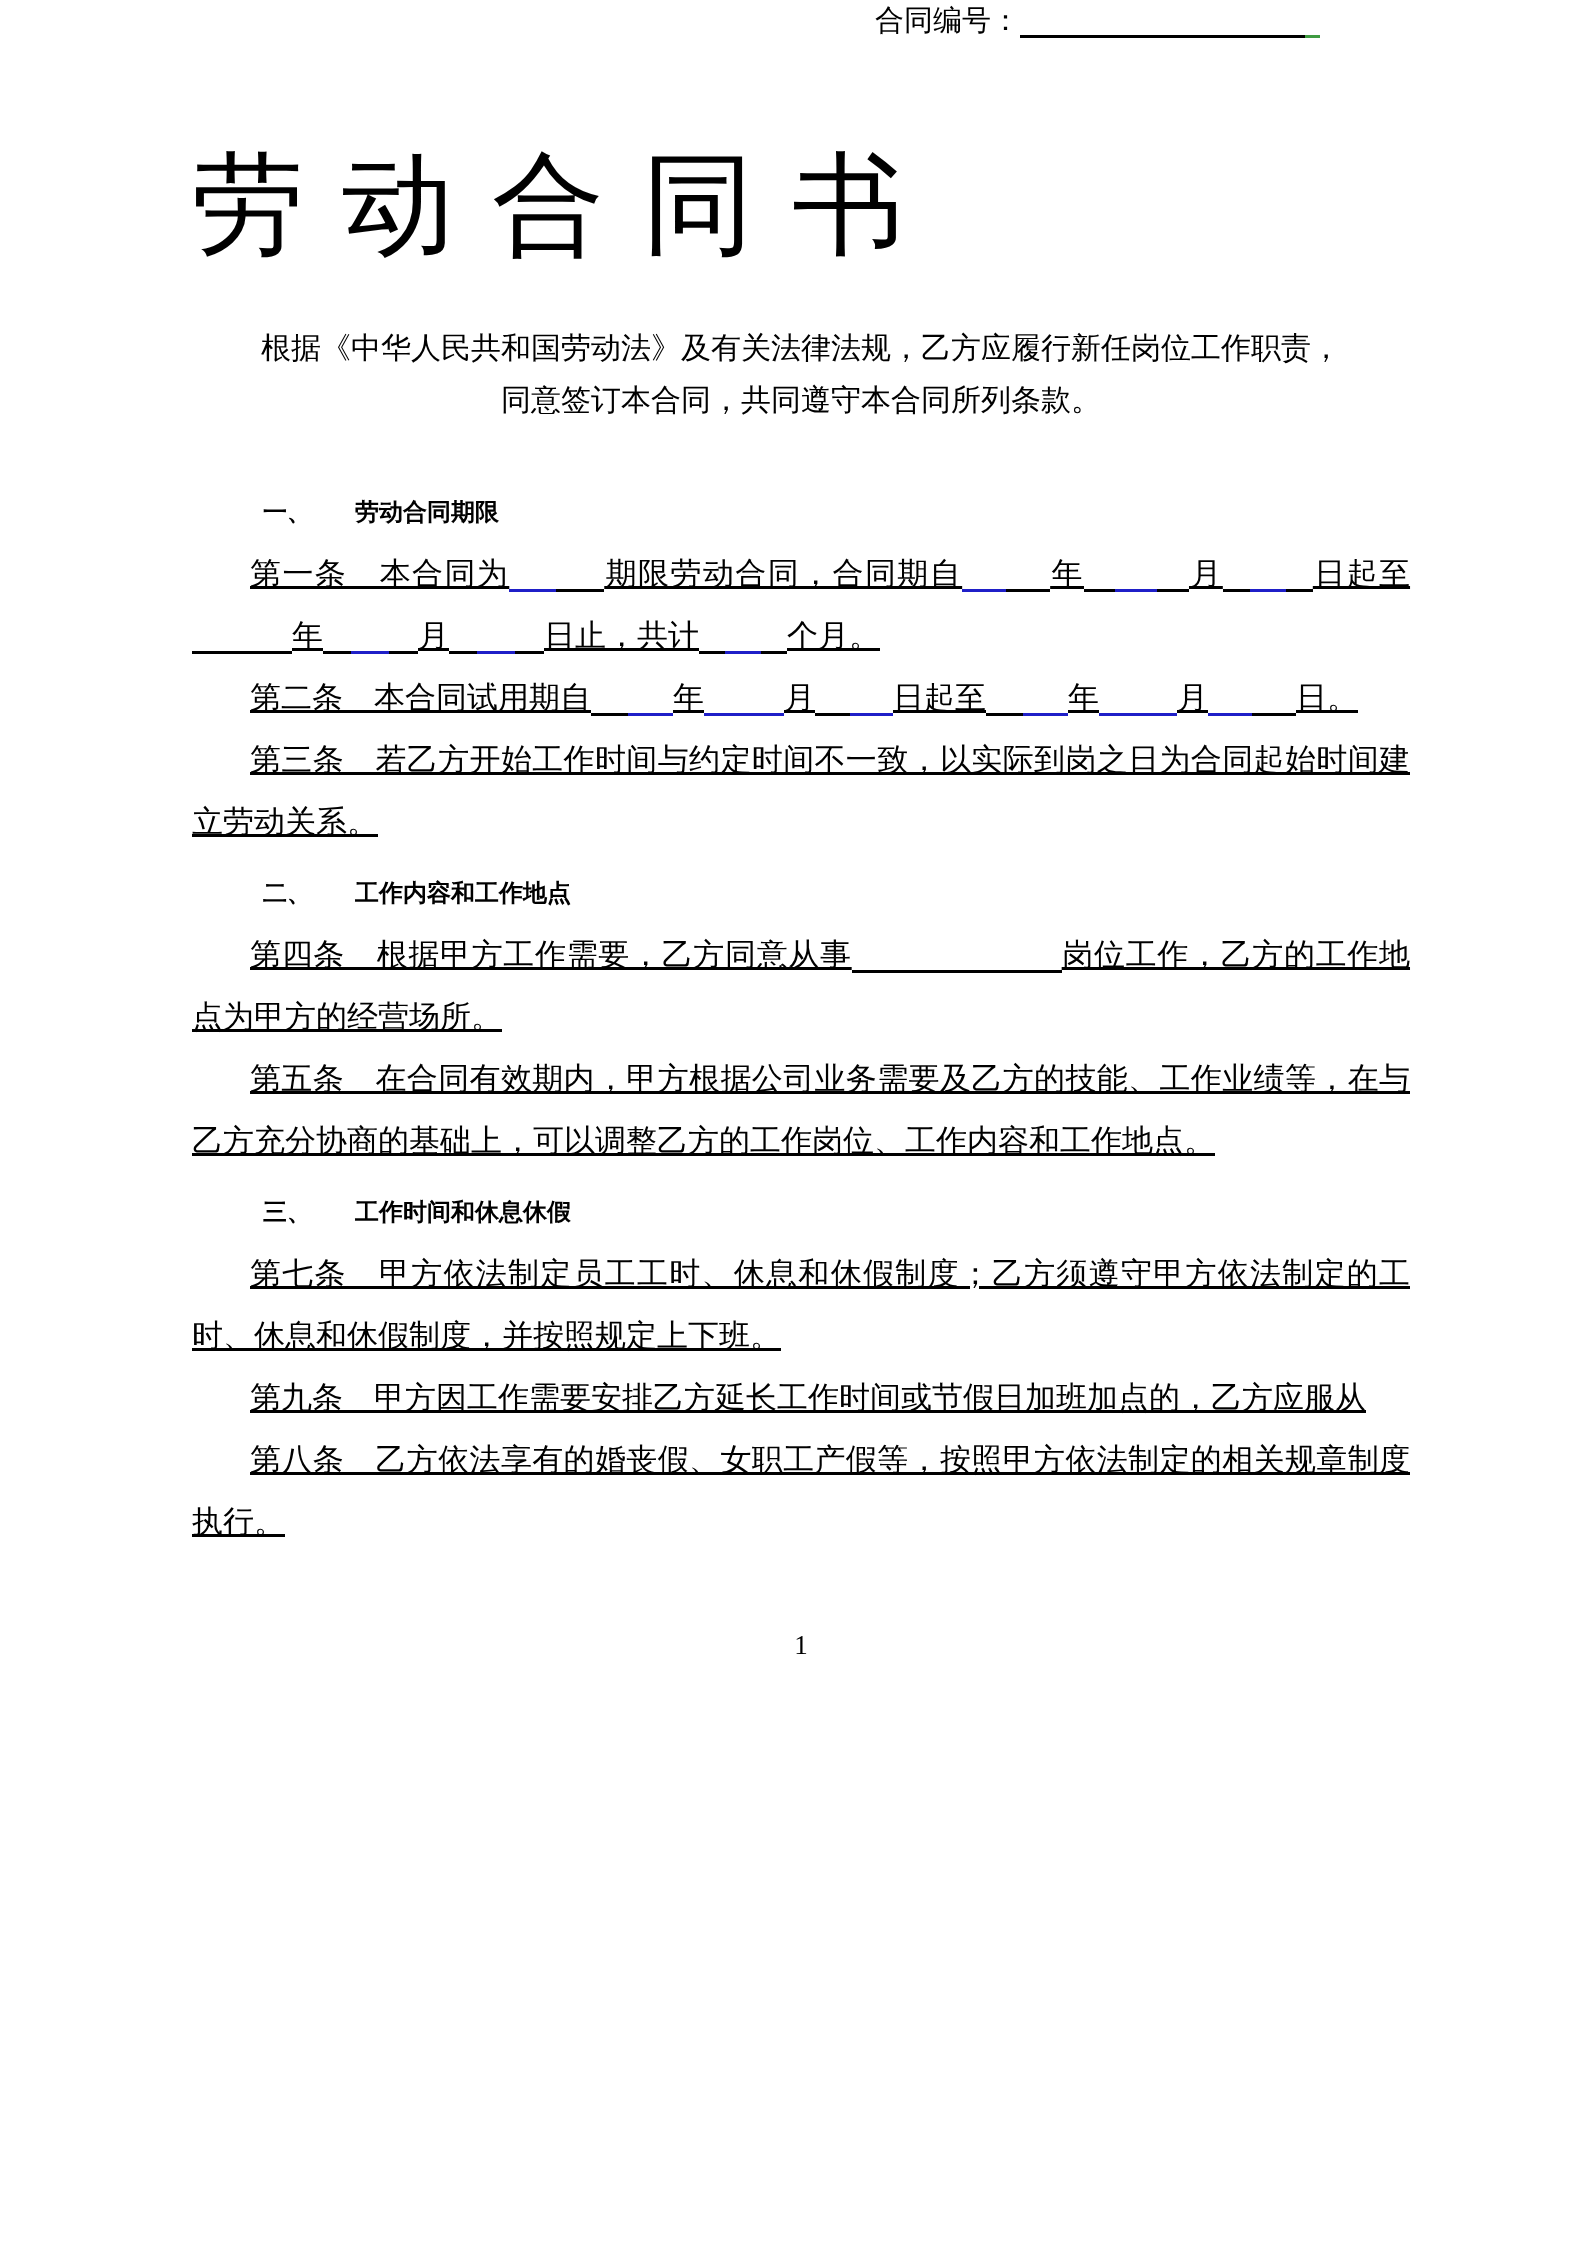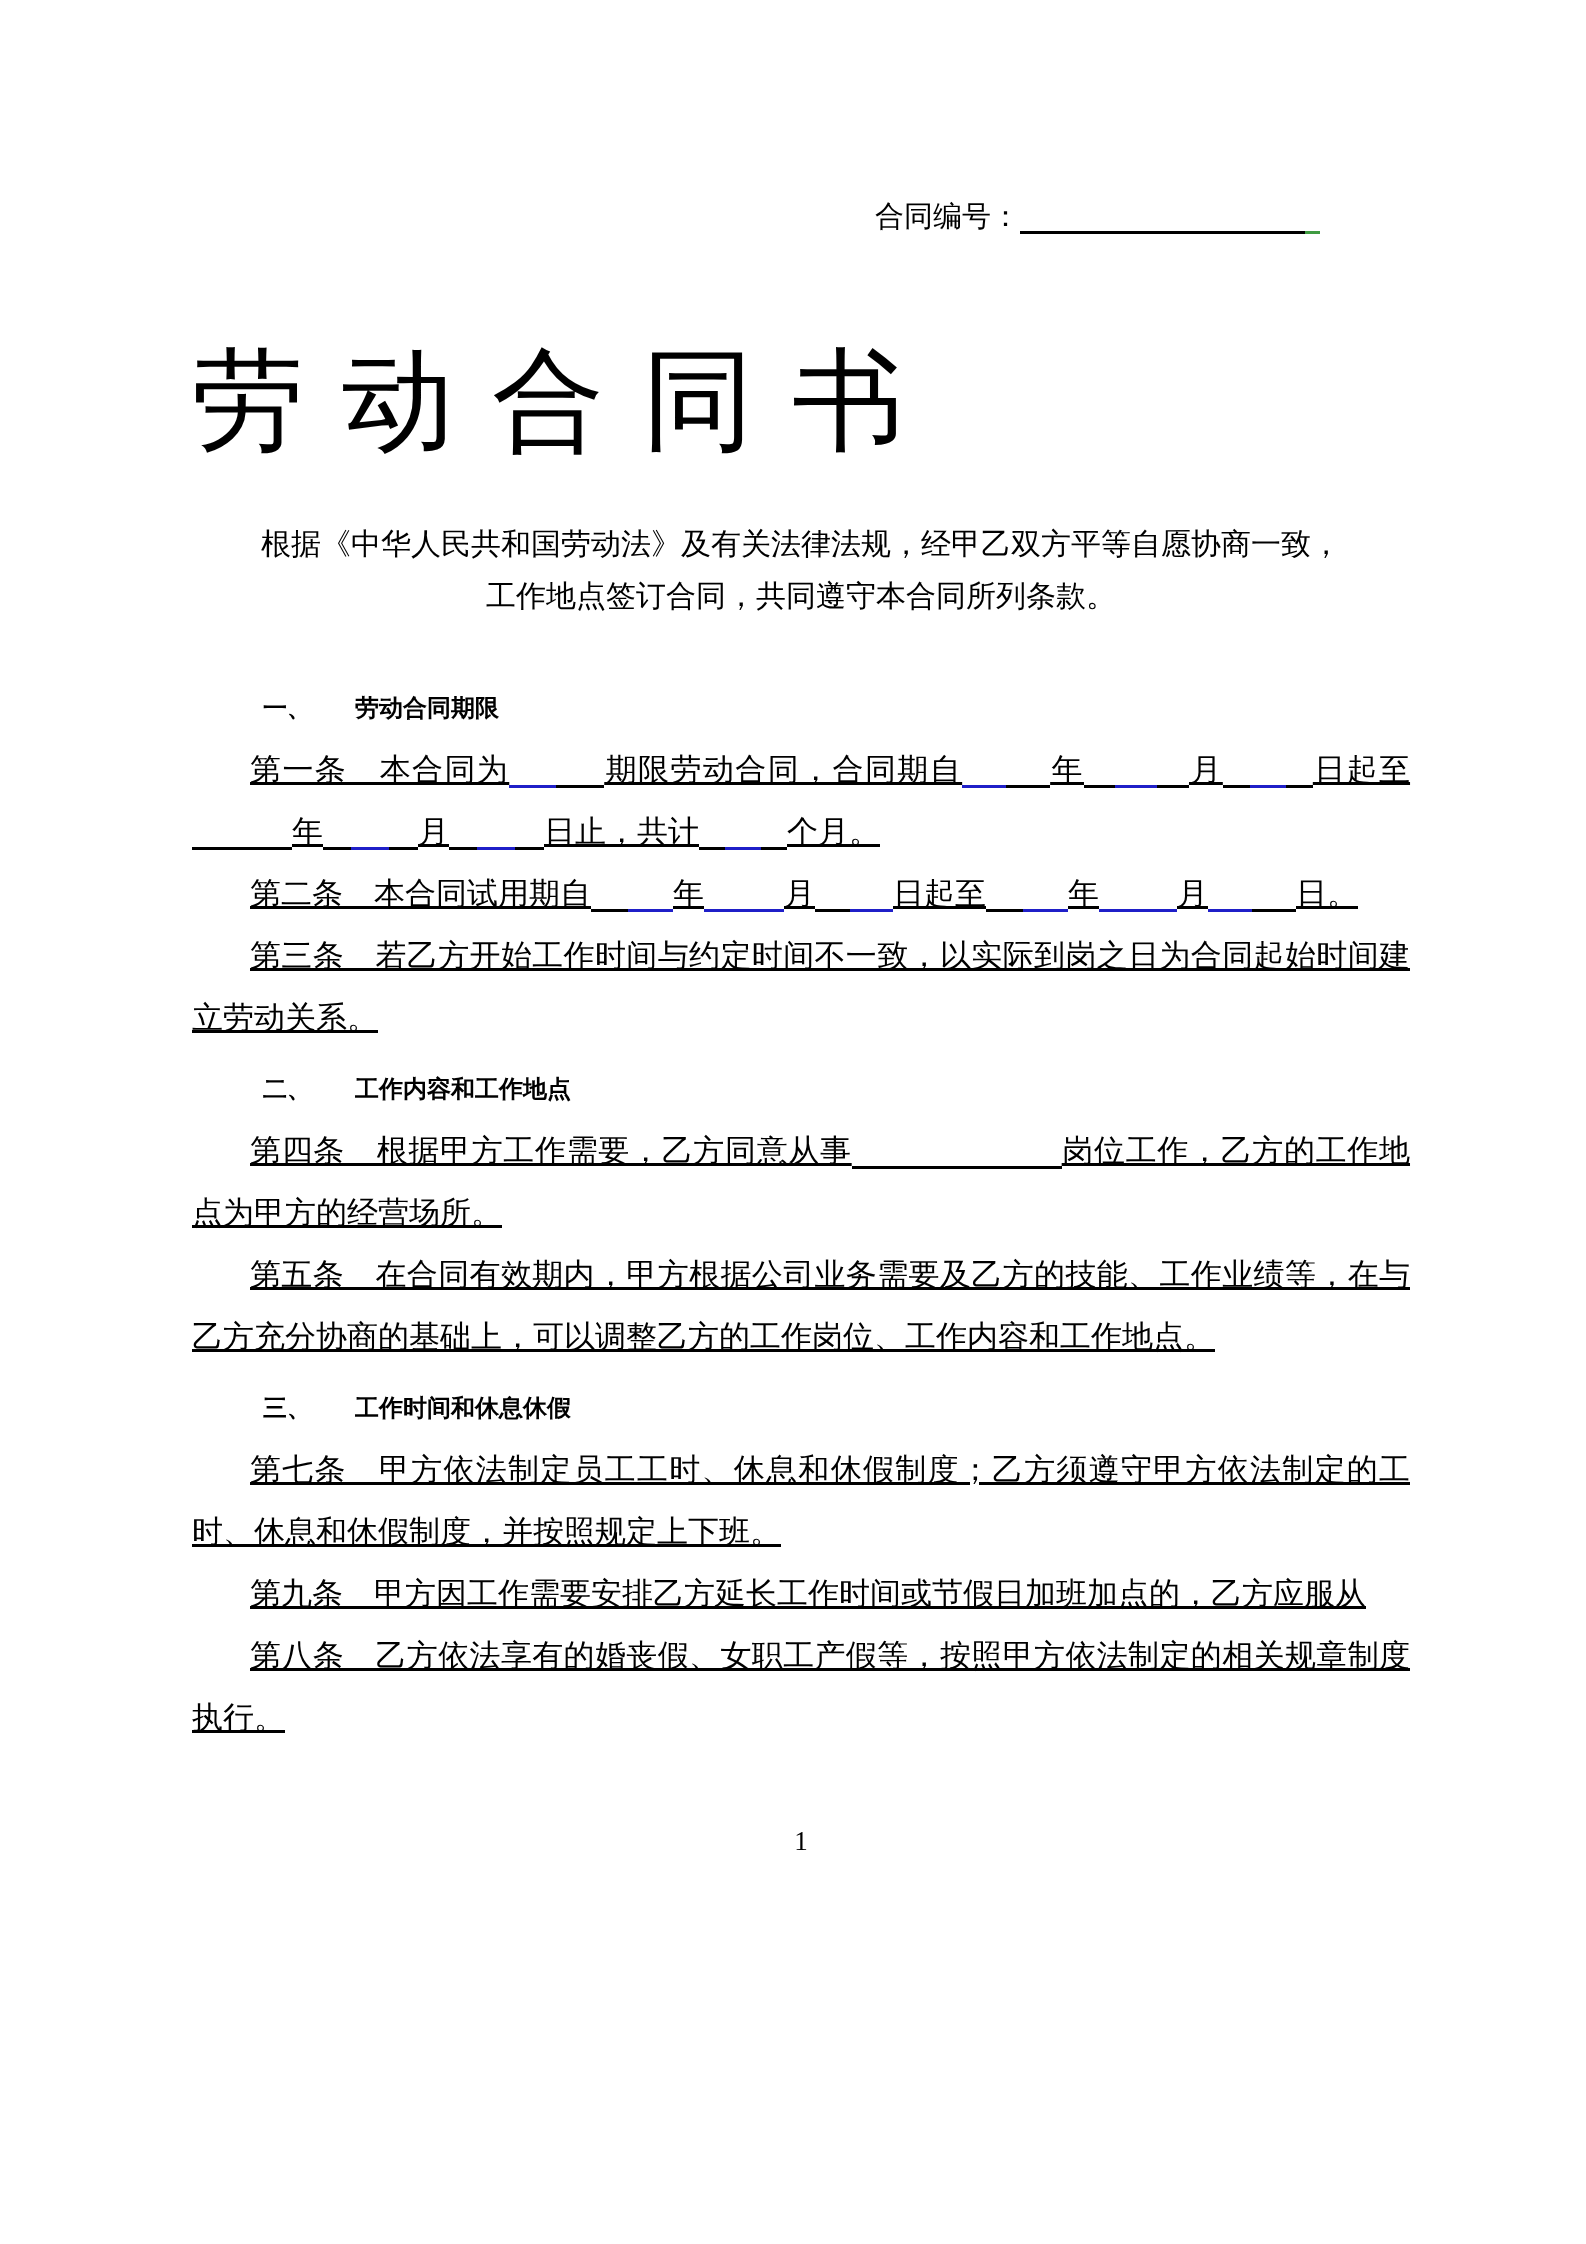--- a/index.html
+++ b/index.html
@@ -10,21 +10,20 @@
     overflow:hidden;
   }
   .page{
     width:1586px;height:2244px;
     padding:0 176px 0 192px;
     box-sizing:border-box;
     position:relative;
   }
   
   .contract-no{
-    padding-top:196px;
     padding-left:683px;
     font-size:29px;
     line-height:40px;
     white-space:nowrap;
   }
   
   h1.doc-title{
     margin:92px 0 0 0;
     font-size:112px;
     line-height:146px;
@@ -88,21 +87,21 @@
 <body>
 
 <div class="page">
 
   <div class="contract-no">
     <span>合同编号：</span><span class="blank b-green-tip" style="width:300px"></span>
   </div>
 
   <h1 class="doc-title">劳 动 合 同 书</h1>
 
-  <p class="intro">根据《中华人民共和国劳动法》及有关法律法规，经甲乙双方平等自愿协商一致，工作地点签订合同，共同遵守本合同所列条款。</p>
+  <p class="intro">根据《中华人民共和国劳动法》及有关法律法规，乙方应履行新任岗位工作职责，同意签订本合同，共同遵守本合同所列条款。</p>
 
   <main>
       <section>
         <h2 class="sec"><span class="hno">一、</span><span>劳动合同期限</span></h2>
         <p class="article">第一条　本合同为<span class="blank b-blue-black" style="width: 95px;"></span>期限劳动合同，合同期自<span class="blank b-blue-black" style="width: 88px;"></span>年<span class="blank b-black-blue-black" style="width: 105px;"></span>月<span class="blank b-black-blue-black" style="width: 90px;"></span>日起至<span class="blank b-black" style="width: 100px;"></span>年<span class="blank b-black-blue-black" style="width: 95px;"></span>月<span class="blank b-black-blue-black" style="width: 95px;"></span>日止，共计<span class="blank b-black-blue-black" style="width: 88px;"></span>个月。</p>
         <p class="article">第二条　本合同试用期自<span class="blank b-black-blue" style="width: 82px;"></span>年<span class="blank b-blue" style="width: 80px;"></span>月<span class="blank b-black-blue" style="width: 78px;"></span>日起至<span class="blank b-black-blue" style="width: 82px;"></span>年<span class="blank b-blue" style="width: 78px;"></span>月<span class="blank b-blue-black" style="width: 88px;"></span>日。</p>
         <p class="article">第三条　若乙方开始工作时间与约定时间不一致，以实际到岗之日为合同起始时间建立劳动关系。</p>
       </section>
       <section>
         <h2 class="sec"><span class="hno">二、</span><span>工作内容和工作地点</span></h2>

